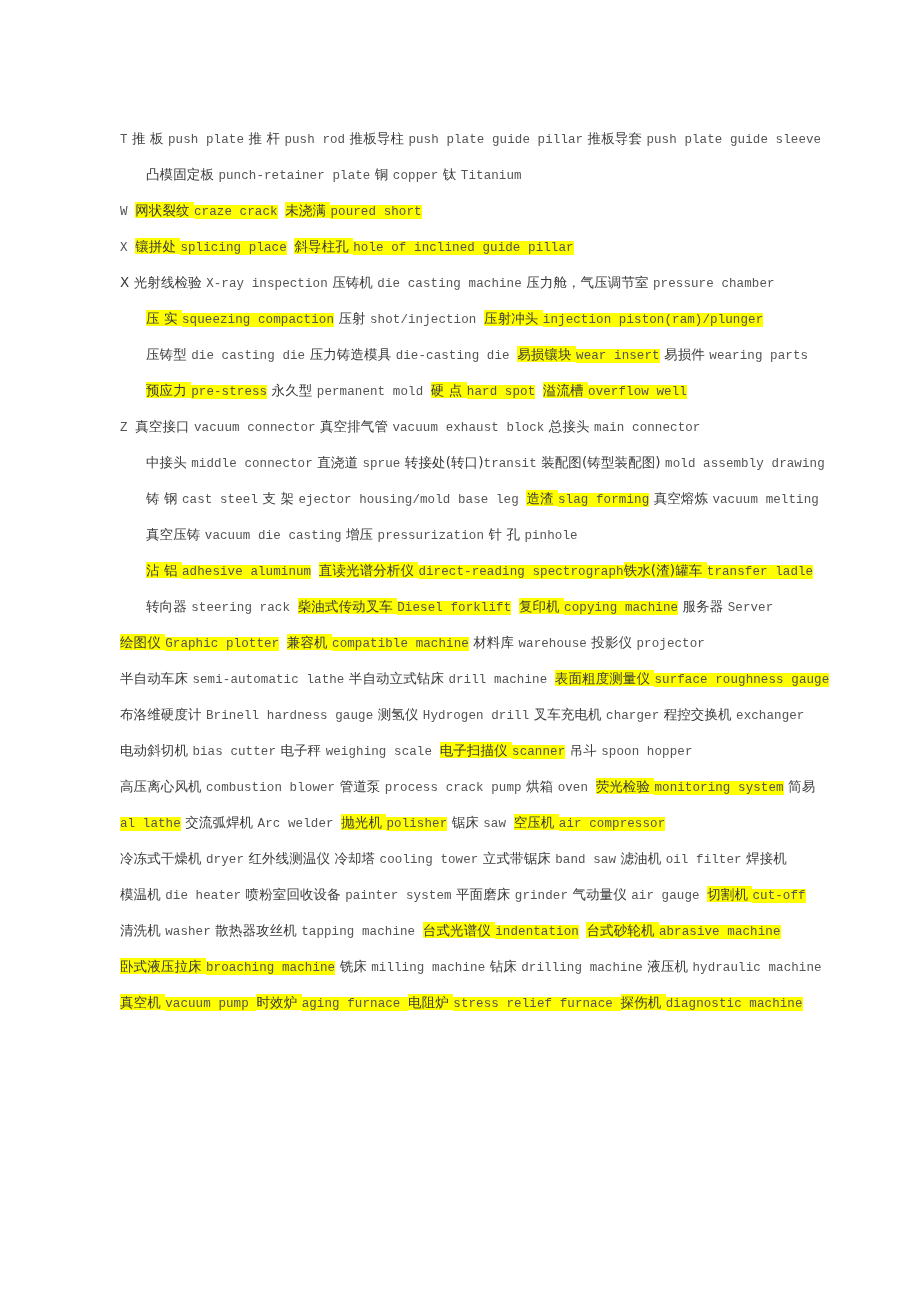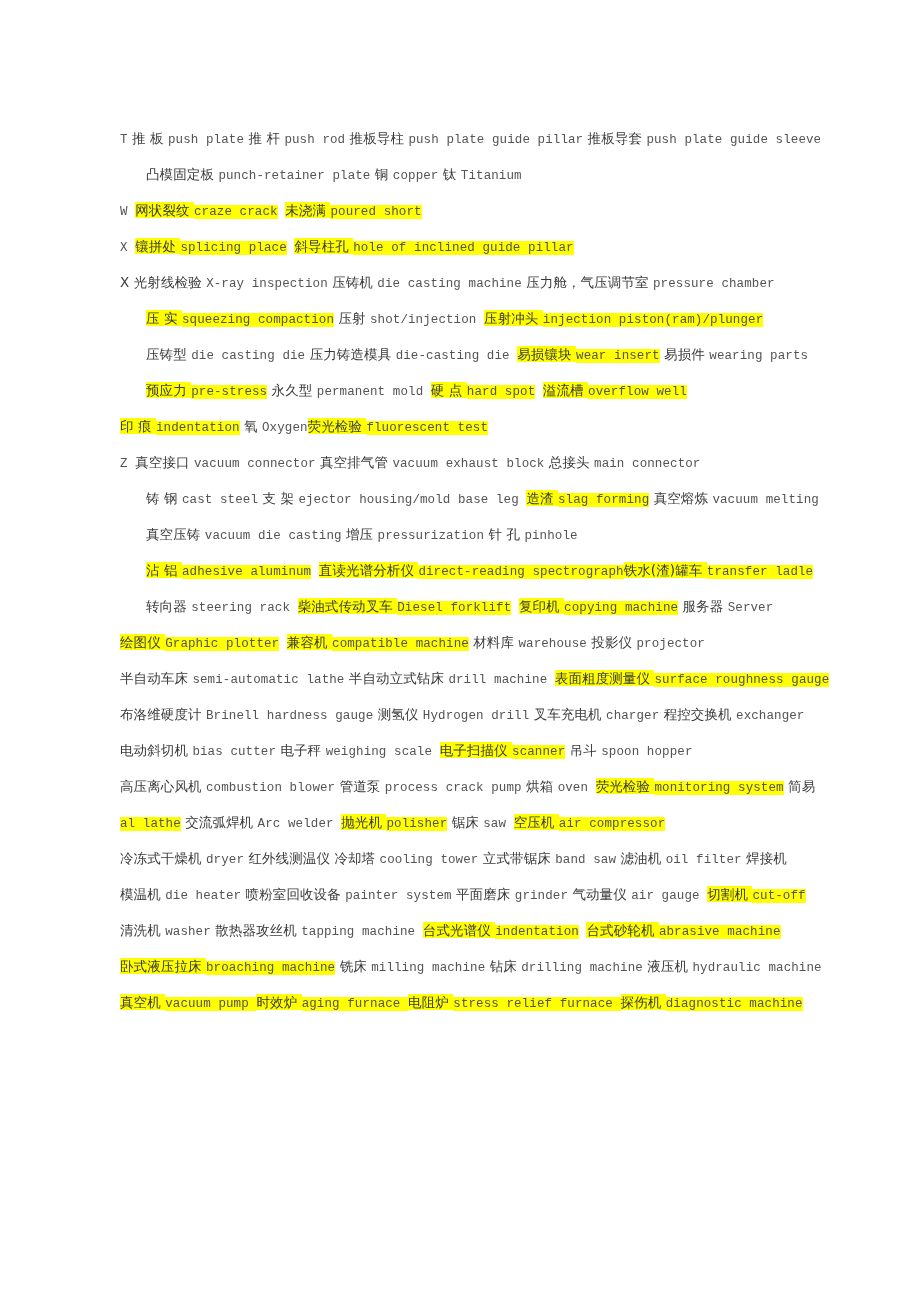--- a/index.html
+++ b/index.html
@@ -61,22 +61,22 @@
 <div id="page">
   <div class="glossary-body" id="glossary-body">
       <div class="line"><span class="en">T</span><span class="cn"> 推 板 </span><span class="en">push plate</span><span class="cn"> 推 杆 </span><span class="en">push rod</span><span class="cn"> 推板导柱 </span><span class="en">push plate guide pillar</span><span class="cn"> 推板导套 </span><span class="en">push plate guide sleeve</span></div>
       <div class="line indent"><span class="cn">凸模固定板 </span><span class="en">punch-retainer plate</span><span class="cn"> 铜 </span><span class="en">copper</span><span class="cn">    钛 </span><span class="en">Titanium</span></div>
       <div class="line"><span class="en">W </span><span class="cn hl">网状裂纹 </span><span class="en hl">craze crack</span><span class="en"> </span><span class="cn hl">未浇满 </span><span class="en hl">poured short</span></div>
       <div class="line"><span class="en">X </span><span class="cn hl"> 镶拼处 </span><span class="en hl">splicing place</span><span class="en">    </span><span class="cn hl">斜导柱孔 </span><span class="en hl">hole of inclined guide pillar</span></div>
       <div class="line"><span class="cn">X 光射线检验 </span><span class="en">X-ray inspection</span><span class="cn"> 压铸机 </span><span class="en">die casting machine</span><span class="cn"> 压力舱，气压调节室 </span><span class="en">pressure chamber</span></div>
       <div class="line indent"><span class="cn hl">压 实 </span><span class="en hl">squeezing compaction</span><span class="cn"> 压射 </span><span class="en">shot/injection</span><span class="en"> </span><span class="cn hl">压射冲头 </span><span class="en hl">injection piston(ram)/plunger</span></div>
       <div class="line indent"><span class="cn">压铸型 </span><span class="en">die casting die</span><span class="cn"> 压力铸造模具 </span><span class="en">die-casting die</span><span class="en"> </span><span class="cn hl">易损镶块 </span><span class="en hl">wear insert</span><span class="cn"> 易损件 </span><span class="en">wearing parts</span></div>
       <div class="line indent"><span class="cn hl">预应力 </span><span class="en hl">pre-stress</span><span class="cn"> 永久型 </span><span class="en">permanent mold</span><span class="en"> </span><span class="cn hl">硬 点 </span><span class="en hl">hard spot</span><span class="en"> </span><span class="cn hl">溢流槽 </span><span class="en hl">overflow well</span></div>
-      <div class="line"><span class="cn hl">印 痕 </span><span class="en hl">indentation</span><span class="cn"> 氧 </span><span class="en">Oxygen</span><span class="cn hl">荧光检验 </span><span class="en hl">fluorescent test</span></div>
       <div class="line"><span class="en">Z </span><span class="cn">真空接口 </span><span class="en">vacuum connector</span><span class="cn"> 真空排气管 </span><span class="en">vacuum exhaust block</span><span class="cn"> 总接头 </span><span class="en">main connector</span></div>
+      <div class="line indent"><span class="cn">中接头 </span><span class="en">middle connector</span><span class="cn"> 直浇道 </span><span class="en">sprue</span><span class="cn">  转接处(转口)</span><span class="en">transit</span><span class="cn"> 装配图(铸型装配图) </span><span class="en">mold assembly drawing</span></div>
       <div class="line indent"><span class="cn">铸 钢 </span><span class="en">cast steel</span><span class="cn"> 支 架 </span><span class="en">ejector housing/mold base leg</span><span class="en"> </span><span class="cn hl">造渣 </span><span class="en hl">slag forming</span><span class="cn"> 真空熔炼 </span><span class="en">vacuum melting</span></div>
       <div class="line indent"><span class="cn">真空压铸 </span><span class="en">vacuum die casting</span><span class="cn"> 增压 </span><span class="en">pressurization</span><span class="cn"> 针 孔 </span><span class="en">pinhole</span></div>
       <div class="line indent"><span class="cn hl">沾 铝 </span><span class="en hl">adhesive aluminum</span><span class="en"> </span><span class="cn hl">直读光谱分析仪 </span><span class="en hl">direct-reading spectrograph</span><span class="cn hl">铁水(渣)罐车 </span><span class="en hl">transfer ladle</span></div>
       <div class="line indent"><span class="cn">转向器 </span><span class="en">steering rack</span><span class="en"> </span><span class="cn hl">柴油式传动叉车 </span><span class="en hl">Diesel forklift</span><span class="en"> </span><span class="cn hl">复印机 </span><span class="en hl">copying machine</span><span class="cn"> 服务器 </span><span class="en">Server</span></div>
       <div class="line"><span class="cn hl">绘图仪 </span><span class="en hl">Graphic plotter</span><span class="en"> </span><span class="cn hl">兼容机 </span><span class="en hl">compatible machine</span><span class="cn"> 材料库 </span><span class="en">warehouse</span><span class="cn"> 投影仪 </span><span class="en">projector</span></div>
       <div class="line"><span class="cn">半自动车床 </span><span class="en">semi-automatic lathe</span><span class="cn"> 半自动立式钻床 </span><span class="en">drill machine</span><span class="en"> </span><span class="cn hl">表面粗度测量仪 </span><span class="en hl">surface roughness gauge</span></div>
       <div class="line"><span class="cn">布洛维硬度计 </span><span class="en">Brinell hardness gauge</span><span class="cn"> 测氢仪 </span><span class="en">Hydrogen drill</span><span class="cn"> 叉车充电机 </span><span class="en">charger</span><span class="cn"> 程控交换机 </span><span class="en">exchanger</span></div>
       <div class="line"><span class="cn">电动斜切机 </span><span class="en">bias cutter</span><span class="cn"> 电子秤 </span><span class="en">weighing scale</span><span class="en"> </span><span class="cn hl">电子扫描仪 </span><span class="en hl">scanner</span><span class="cn"> 吊斗 </span><span class="en">spoon hopper</span></div>
       <div class="line"><span class="cn">高压离心风机 </span><span class="en">combustion blower</span><span class="cn"> 管道泵 </span><span class="en">process crack pump</span><span class="cn"> 烘箱 </span><span class="en">oven</span><span class="en"> </span><span class="cn hl">荧光检验 </span><span class="en hl">monitoring system</span><span class="cn"> 简易</span></div>
       <div class="line"><span class="en hl">al lathe</span><span class="cn"> 交流弧焊机 </span><span class="en">Arc welder</span><span class="en"> </span><span class="cn hl">抛光机 </span><span class="en hl">polisher</span><span class="cn"> 锯床 </span><span class="en">saw</span><span class="en"> </span><span class="cn hl">空压机 </span><span class="en hl">air compressor</span></div>

